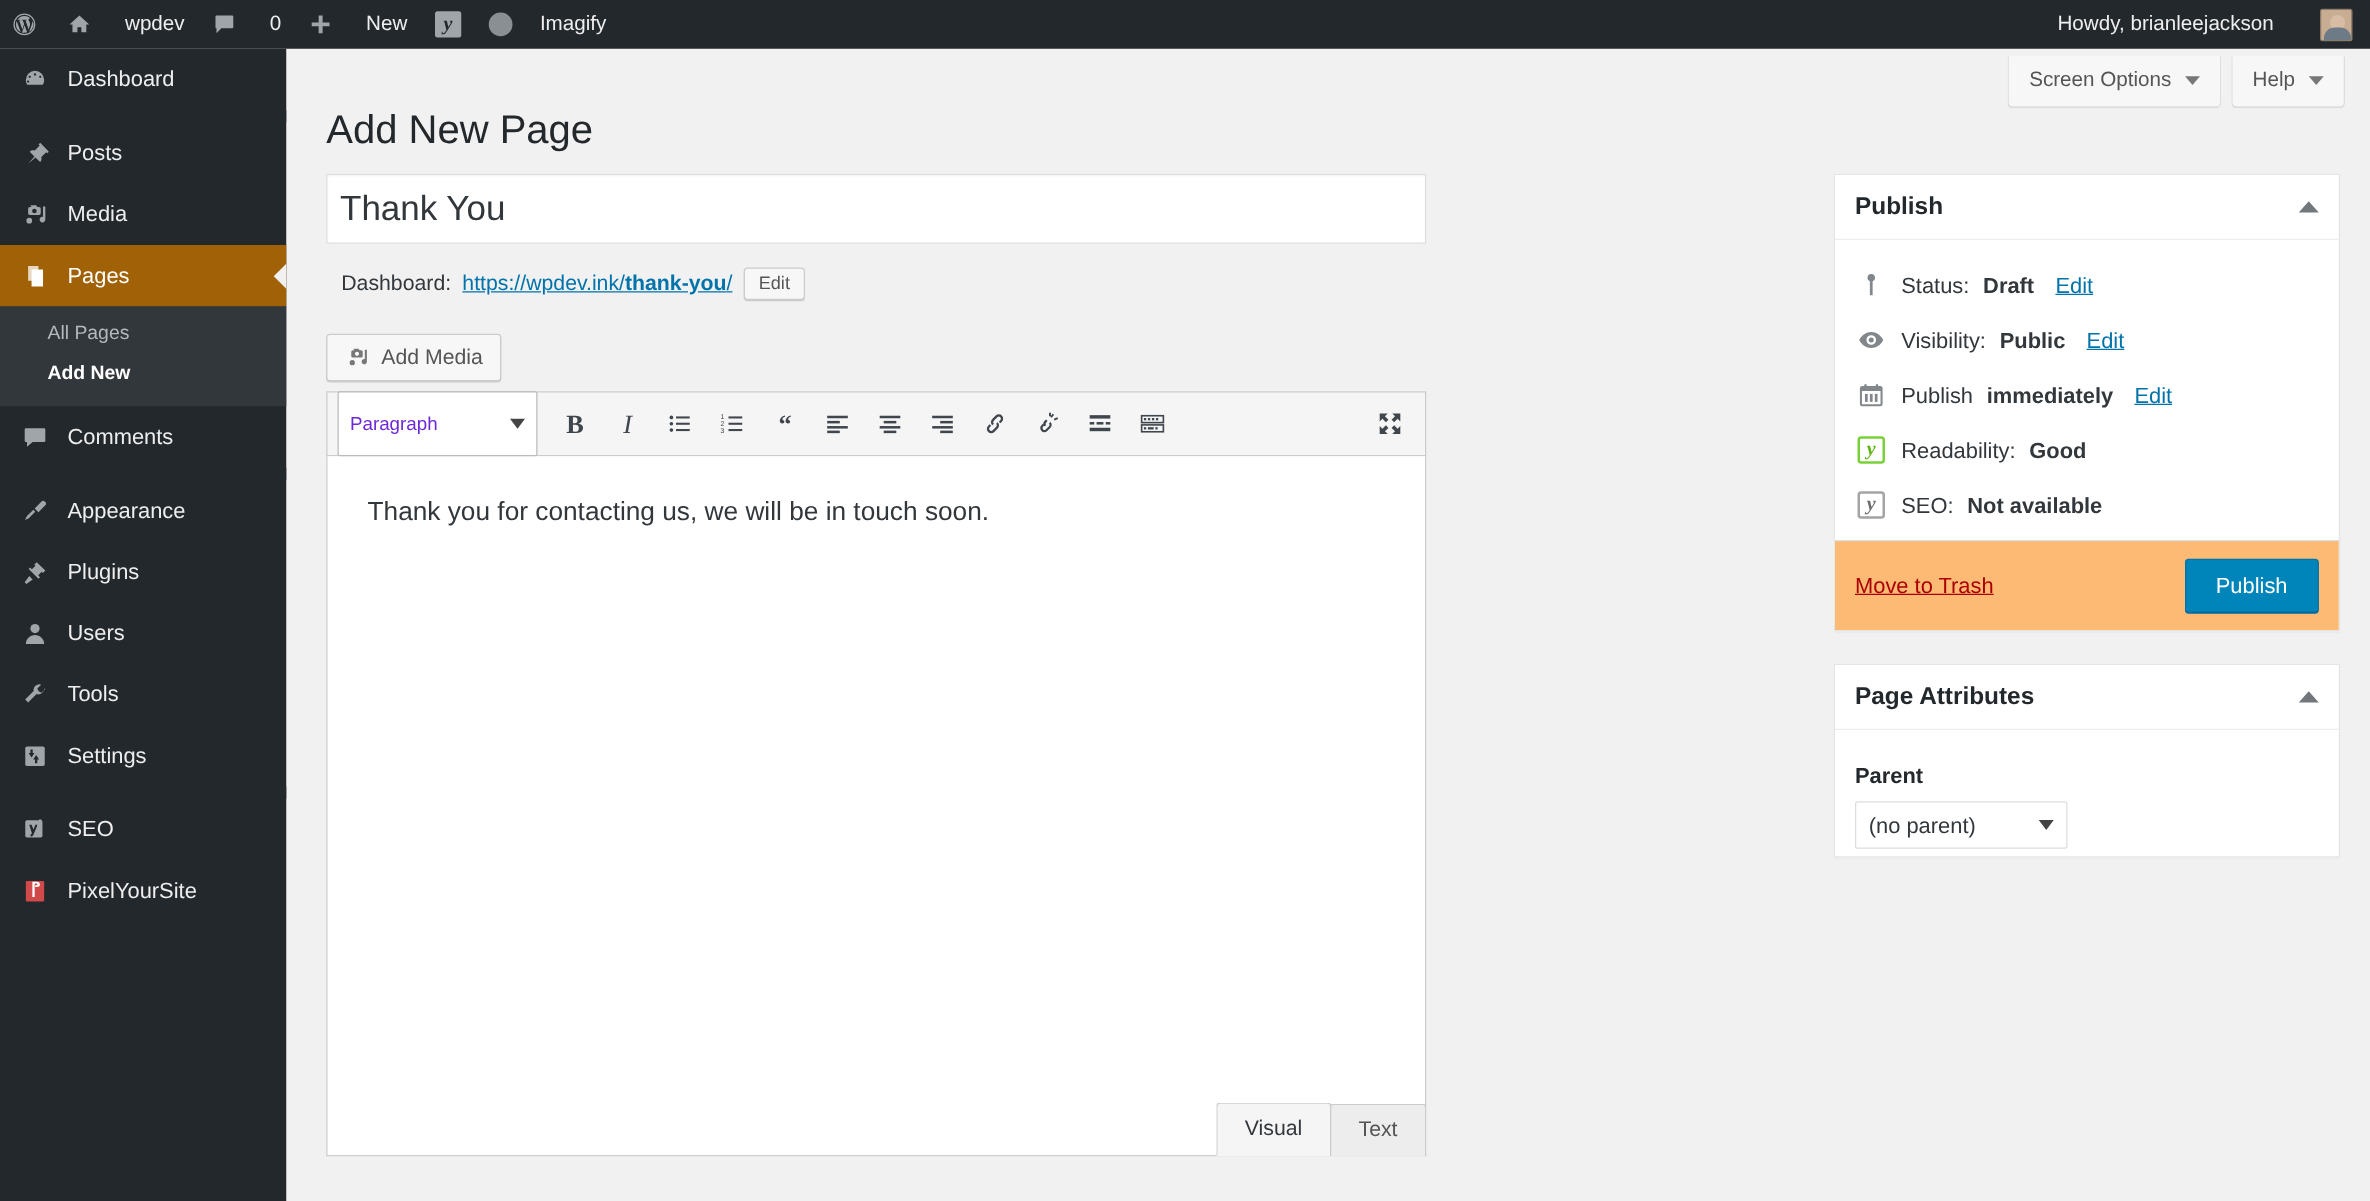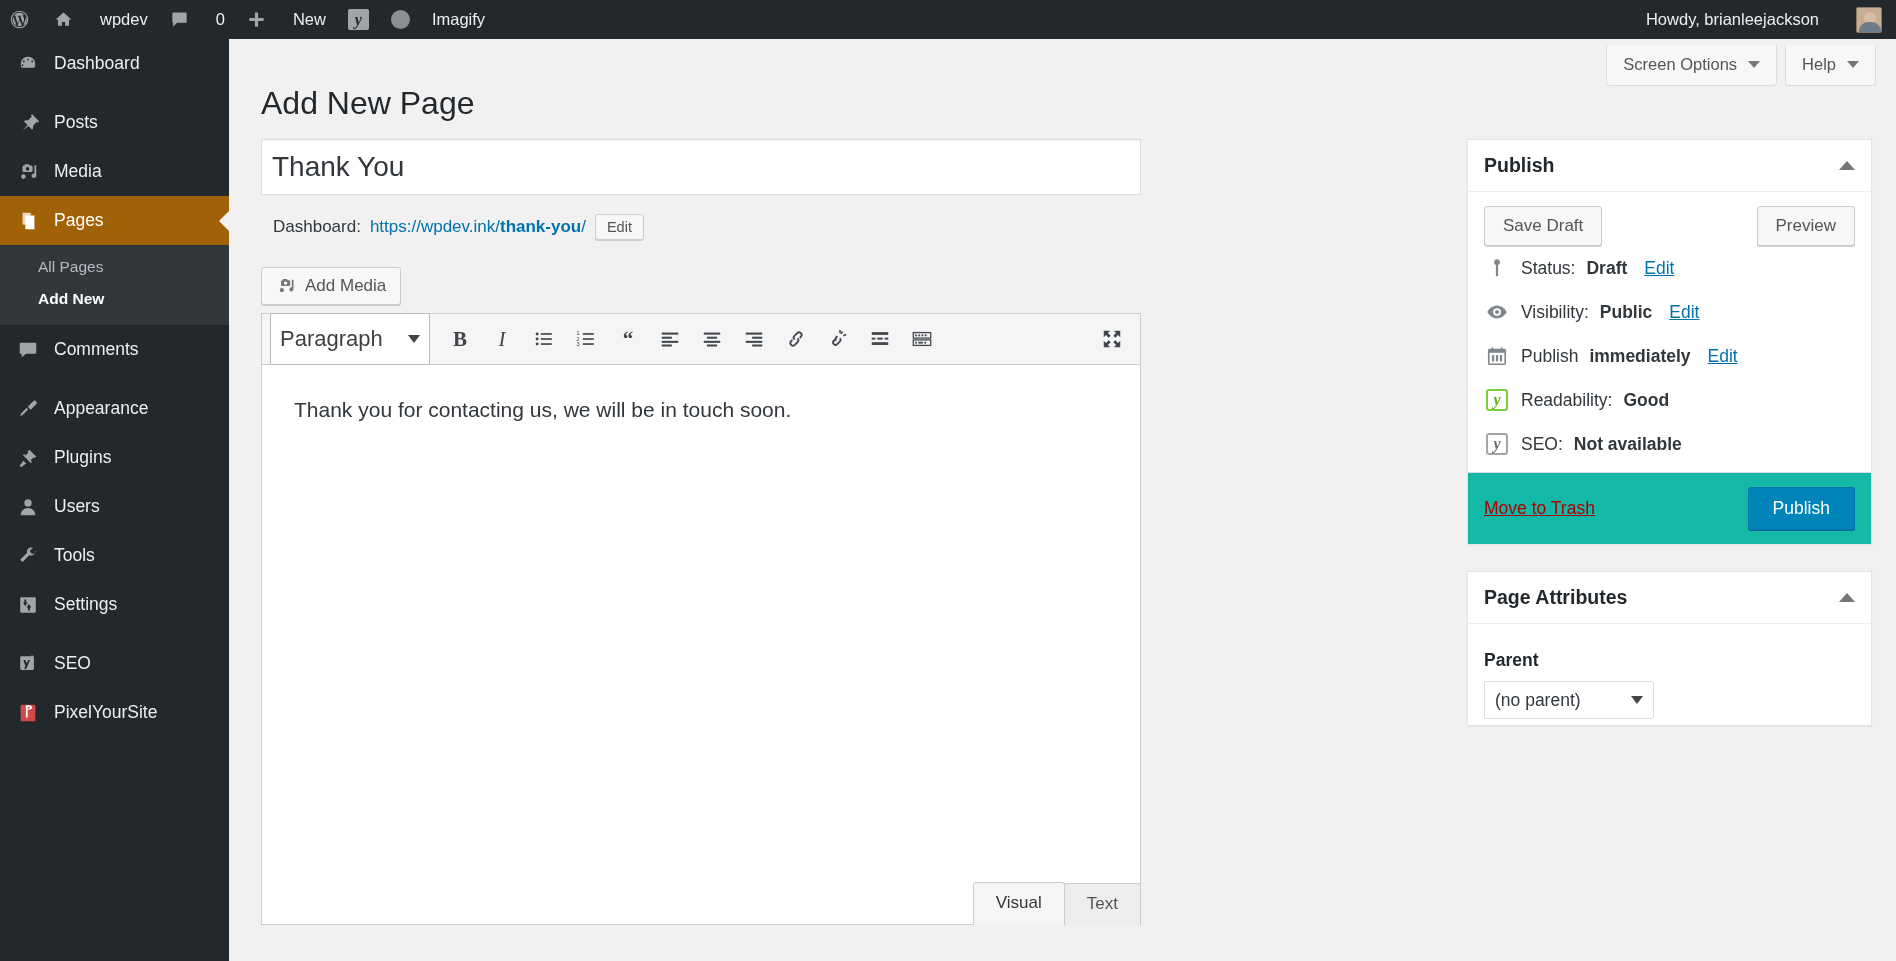--- a/index.html
+++ b/index.html
@@ -128,21 +128,21 @@
     font-family: "Liberation Sans", sans-serif;
     box-shadow: inset 0 1px 2px rgba(0,0,0,.04);
   }
   .permalink-row {
     display:flex; align-items:center; gap:9px;
     margin-top: 19px; padding-left: 12px;
     font-size: 17px; color:#32373c;
   }
   .permalink-row .pl-label { color:#32373c; }
   .permalink-link {
-    color:#0073aa; cursor:pointer;
+    color:#0073aa; text-decoration:underline; cursor:pointer;
   }
   .permalink-link b { font-weight:bold; }
   .btn-small {
     background:#f7f7f7; border:1px solid #ccc; border-radius:3px;
     padding: 4px 11px; font-size:14.5px; color:#555; cursor:pointer;
     box-shadow: 0 1px 0 #ccc;
   }
 
   
   .editor-wrap { margin-top: 27px; position:relative; }
@@ -172,21 +172,21 @@
   .mce-toolbar {
     border:1px solid #ccc; background:#f5f5f5;
     display:flex; align-items:center;
     padding: 6px 8px; gap: 2px;
     height: 52px;
   }
   .tb-select {
     display:flex; align-items:center; justify-content:space-between;
     width: 160px; height: 52px; background:#fff;
     border:1px solid #bbb; border-radius:2px;
-    padding: 0 9px; font-size:22px; color:#404040;
+    padding: 0 9px; font-size:15px; color:#6d28d9;
     cursor:pointer; margin-right:8px;
   }
   .tb-select .caret { width:0;height:0;
     border-left:6px solid transparent;border-right:6px solid transparent;
     border-top:8px solid #444; }
   .tb-btn {
     width:40px;height:38px;display:flex;align-items:center;justify-content:center;
     cursor:pointer; border-radius:2px; color:#40464d;
   }
   .tb-btn svg { width:22px;height:22px;fill:#40464d; display:block;}
@@ -237,21 +237,21 @@
   .edit-link { color:#0073aa; text-decoration:underline; cursor:pointer; margin-left:6px; }
   .yoast-badge {
     width:22px;height:22px;border:2px solid #a4a4a4;border-radius:3px;
     display:flex;align-items:center;justify-content:center;
     font-family:"Liberation Serif",serif; font-size:16px; font-style:italic;
     font-weight:bold; color:#6c6c6c; line-height:1;
   }
   .yoast-badge.good { border-color:#7ad03a; color:#5fb611; }
   .pb-footer {
     display:flex; align-items:center; justify-content:space-between;
-    background:#14b8a6; border-top:1px solid #ddd;
+    background:#fdba74; border-top:1px solid #ddd;
     padding: 14px 16px;
   }
   .trash-link { color:#a00; text-decoration:underline; font-size:17.5px; cursor:pointer; }
   .btn-primary {
     background:#0085ba; border:1px solid #0073aa; border-radius:3px;
     color:#fff; padding:10px 24px; font-size:17.5px; cursor:pointer;
     box-shadow: 0 1px 0 #006799;
   }
   .attr-label { font-size:17.5px; font-weight:600; color:#23282d; margin: 12px 0 10px 0; }
   .attr-select {
@@ -585,24 +585,20 @@
   </div>
 
   <div class="side-col">
 
     <div class="postbox">
       <div class="postbox-header">
         <h2>Publish</h2>
         <span class="toggle-arrow"></span>
       </div>
       <div class="pb-inner">
-        <div class="row-top">
-          <button class="btn-secondary">Save Draft</button>
-          <button class="btn-secondary">Preview</button>
-        </div>
 
         <div class="misc-row">
           <span class="mrow-icon">
             <svg viewBox="0 0 24 24">
                 <path d="M12 2.5a3.2 3.2 0 0 0-1.2 6.2V21h2.4V8.7A3.2 3.2 0 0 0 12 2.5z"></path>
               </svg>
           </span>
           <span>Status:</span>
           <b>Draft</b>
           <span class="edit-link">Edit</span>

